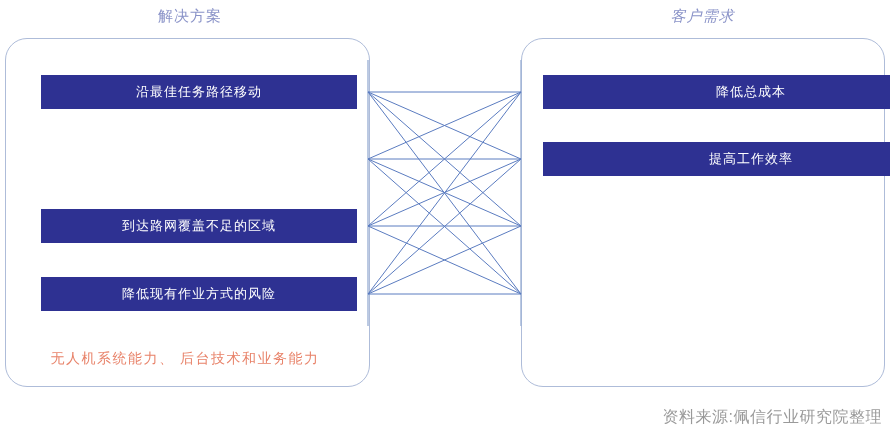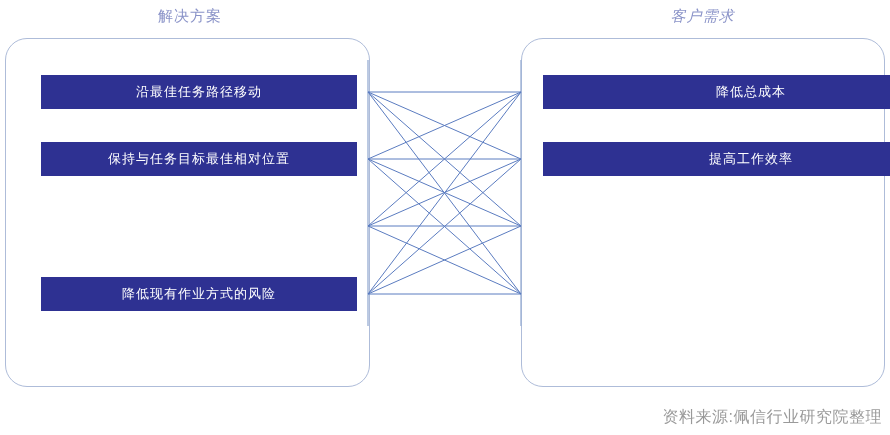--- a/index.html
+++ b/index.html
@@ -132,22 +132,23 @@
       <line x1="368" y1="226" x2="521" y2="159"></line>
       <line x1="368" y1="226" x2="521" y2="226"></line>
       <line x1="368" y1="226" x2="521" y2="294"></line>
       <line x1="368" y1="294" x2="521" y2="92"></line>
       <line x1="368" y1="294" x2="521" y2="159"></line>
       <line x1="368" y1="294" x2="521" y2="226"></line>
       <line x1="368" y1="294" x2="521" y2="294"></line>
     </svg>
 
   <div class="bar left r0">沿最佳任务路径移动</div>
-  <div class="bar left r1">保持与任务目标最佳相对位置</div>
+  <div class="bar left r2">到达路网覆盖不足的区域</div>
   <div class="bar left r3">降低现有作业方式的风险</div>
 
   <div class="bar right r0">降低总成本</div>
   <div class="bar right r1">提高工作效率</div>
 
+  <div class="panel-caption" id="caption-left">无人机系统能力、 后台技术和业务能力</div>
 
   <div id="source-note">资料来源:佩信行业研究院整理</div>
 
 </div>
 
 </body></html>

